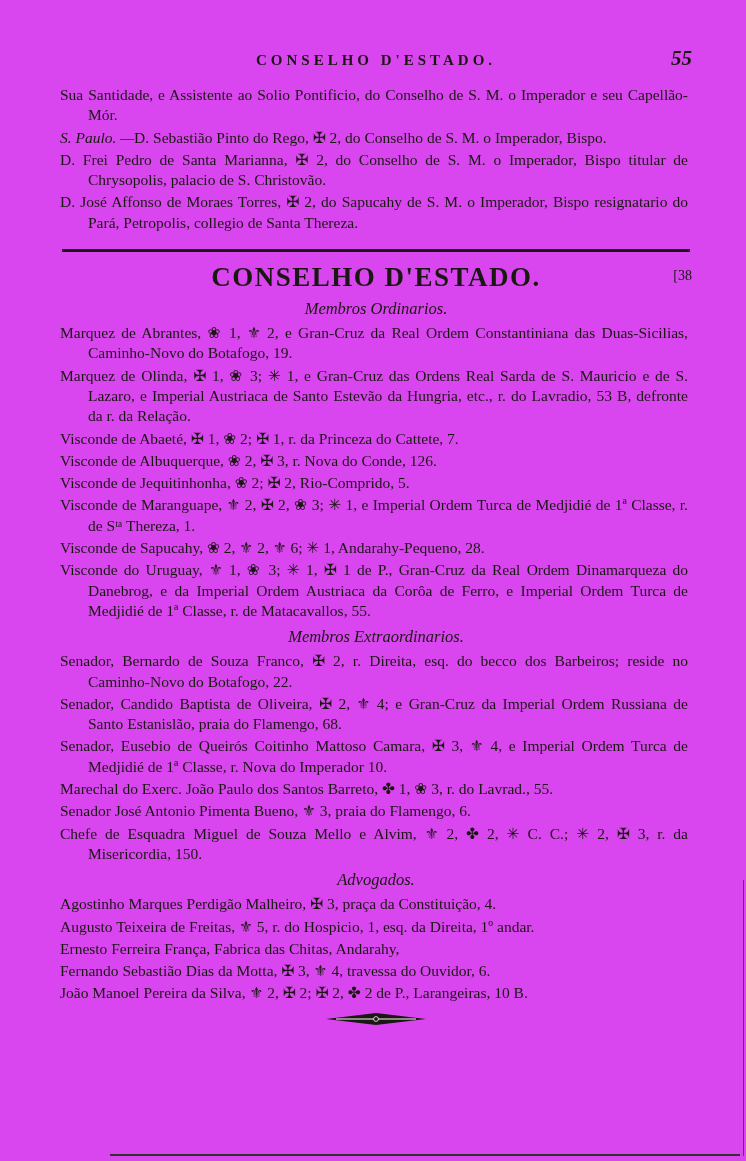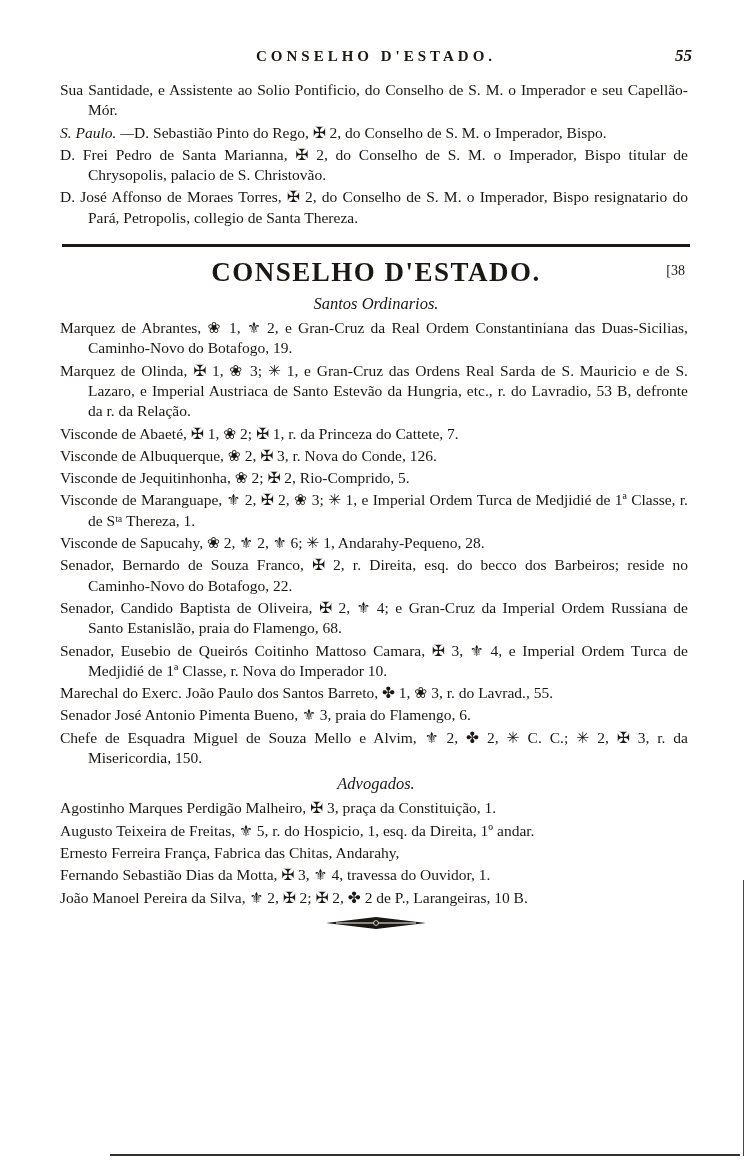--- a/index.html
+++ b/index.html
@@ -1,50 +1,50 @@
 <!DOCTYPE html>
 <html lang="pt"><head>
 <meta charset="utf-8">
 <style>
   html,body{margin:0;padding:0;background:#e8e6e0;}
   .page{
     position:relative;
     width:746px;height:1161px;
     box-sizing:border-box;
-    background:#ffffff;
+    background:#d946ef;
     color:#1b1813;
     font-family:"Liberation Serif","DejaVu Serif","DejaVu Sans",serif;
     padding:46px 54px 0 60px;
     overflow:hidden;
   }
   
   .running-head{
     display:grid;grid-template-columns:1fr auto 1fr;
     align-items:baseline;margin-bottom:14px;
   }
   .rh-title{grid-column:2;font-weight:bold;font-size:15px;letter-spacing:4px;}
-  .rh-page{grid-column:3;justify-self:end;font-weight:bold;font-size:17px;font-style:italic;}
+  .rh-page{grid-column:3;justify-self:end;font-weight:bold;font-size:21px;font-style:italic;}
   
   .entry{
     margin:0 4px 2px 0;
     font-size:15.5px;line-height:1.31;
     padding-left:28px;text-indent:-28px;
     text-align:justify;
   }
   .entry em{font-style:italic;}
   
   .rule{height:3px;background:#1b1813;margin:16px 2px 10px 2px;}
   
   .section-title-row{position:relative;margin:0 0 6px 0;}
   .section-title{
     margin:0;text-align:center;
     font-size:27px;font-weight:bold;letter-spacing:1.5px;
   }
   .signature-mark{
-    position:absolute;right:7px;top:6px;
+    position:absolute;right:0;top:6px;
     font-size:14px;
   }
   
   .subhead{
     margin:6px 0 4px 0;text-align:center;
     font-size:16.5px;font-weight:normal;font-style:italic;
   }
   .entries-block{margin:0;}
   
   .ornament{margin-top:8px;text-align:center;}
@@ -60,59 +60,61 @@
   <header class="running-head">
     <span class="rh-title">CONSELHO D'ESTADO.</span>
     <span class="rh-page">55</span>
   </header>
 
   <section class="entries-block">
 
   <p class="entry"><em></em><span>Sua Santidade, e Assistente ao Solio Pontificio, do Conselho de S. M. o Imperador e seu Capellão-Mór.</span></p>
       <p class="entry"><em>S. Paulo. —</em><span>D. Sebastião Pinto do Rego, ✠ 2, do Conselho de S. M. o Imperador, Bispo.</span></p>
       <p class="entry"><em></em><span>D. Frei Pedro de Santa Marianna, ✠ 2, do Conselho de S. M. o Imperador, Bispo titular de Chrysopolis, palacio de S. Christovão.</span></p>
-      <p class="entry"><em></em><span>D. José Affonso de Moraes Torres, ✠ 2, do Conselho de S. M. o Imperador, Bispo resignatario do Pará, Petropolis, collegio de Santa Thereza.</span></p>
+      <p class="entry"><em></em><span>D. José Affonso de Moraes Torres, ✠ 2, do Sapucahy de S. M. o Imperador, Bispo resignatario do Pará, Petropolis, collegio de Santa Thereza.</span></p>
     </section>
 
   <div class="rule"></div>
 
   <div class="section-title-row">
     <h1 class="section-title">CONSELHO D'ESTADO.</h1>
     <span class="signature-mark">[38</span>
   </div>
 
-  <h2 class="subhead">Santos Ordinarios.</h2>
+  <h2 class="subhead">Membros Ordinarios.</h2>
   <section class="entries-block">
 
   <p class="entry">Marquez de Abrantes, ❀ 1, ⚜ 2, e Gran-Cruz da Real Ordem Constantiniana das Duas-Sicilias, Caminho-Novo do Botafogo, 19.</p>
       <p class="entry">Marquez de Olinda, ✠ 1, ❀ 3; ✳ 1, e Gran-Cruz das Ordens Real Sarda de S. Mauricio e de S. Lazaro, e Imperial Austriaca de Santo Estevão da Hungria, etc., r. do Lavradio, 53 B, defronte da r. da Relação.</p>
       <p class="entry">Visconde de Abaeté, ✠ 1, ❀ 2; ✠ 1, r. da Princeza do Cattete, 7.</p>
       <p class="entry">Visconde de Albuquerque, ❀ 2, ✠ 3, r. Nova do Conde, 126.</p>
       <p class="entry">Visconde de Jequitinhonha, ❀ 2; ✠ 2, Rio-Comprido, 5.</p>
       <p class="entry">Visconde de Maranguape, ⚜ 2, ✠ 2, ❀ 3; ✳ 1, e Imperial Ordem Turca de Medjidié de 1ª Classe, r. de Sᵗᵃ Thereza, 1.</p>
       <p class="entry">Visconde de Sapucahy, ❀ 2, ⚜ 2, ⚜ 6; ✳ 1, Andarahy-Pequeno, 28.</p>
+      <p class="entry">Visconde do Uruguay, ⚜ 1, ❀ 3; ✳ 1, ✠ 1 de P., Gran-Cruz da Real Ordem Dinamarqueza do Danebrog, e da Imperial Ordem Austriaca da Corôa de Ferro, e Imperial Ordem Turca de Medjidié de 1ª Classe, r. de Matacavallos, 55.</p>
     </section>
 
+  <h2 class="subhead">Membros Extraordinarios.</h2>
   <section class="entries-block">
 
   <p class="entry">Senador, Bernardo de Souza Franco, ✠ 2, r. Direita, esq. do becco dos Barbeiros; reside no Caminho-Novo do Botafogo, 22.</p>
       <p class="entry">Senador, Candido Baptista de Oliveira, ✠ 2, ⚜ 4; e Gran-Cruz da Imperial Ordem Russiana de Santo Estanislão, praia do Flamengo, 68.</p>
       <p class="entry">Senador, Eusebio de Queirós Coitinho Mattoso Camara, ✠ 3, ⚜ 4, e Imperial Ordem Turca de Medjidié de 1ª Classe, r. Nova do Imperador 10.</p>
       <p class="entry">Marechal do Exerc. João Paulo dos Santos Barreto, ✤ 1, ❀ 3, r. do Lavrad., 55.</p>
       <p class="entry">Senador José Antonio Pimenta Bueno, ⚜ 3, praia do Flamengo, 6.</p>
       <p class="entry">Chefe de Esquadra Miguel de Souza Mello e Alvim, ⚜ 2, ✤ 2, ✳ C. C.; ✳ 2, ✠ 3, r. da Misericordia, 150.</p>
     </section>
 
   <h2 class="subhead">Advogados.</h2>
   <section class="entries-block">
 
-  <p class="entry">Agostinho Marques Perdigão Malheiro, ✠ 3, praça da Constituição, 1.</p>
+  <p class="entry">Agostinho Marques Perdigão Malheiro, ✠ 3, praça da Constituição, 4.</p>
       <p class="entry">Augusto Teixeira de Freitas, ⚜ 5, r. do Hospicio, 1, esq. da Direita, 1º andar.</p>
       <p class="entry">Ernesto Ferreira França, Fabrica das Chitas, Andarahy,</p>
-      <p class="entry">Fernando Sebastião Dias da Motta, ✠ 3, ⚜ 4, travessa do Ouvidor, 1.</p>
+      <p class="entry">Fernando Sebastião Dias da Motta, ✠ 3, ⚜ 4, travessa do Ouvidor, 6.</p>
       <p class="entry">João Manoel Pereira da Silva, ⚜ 2, ✠ 2; ✠ 2, ✤ 2 de P., Larangeiras, 10 B.</p>
     </section>
 
   <div class="ornament">
     <svg width="104" height="14" viewBox="0 0 104 14" aria-hidden="true">
       <path d="M2 7 L52 1 L102 7 L52 13 Z" fill="#1b1813"></path>
       <path d="M12 7 H92" stroke="#fbfaf5" stroke-width="1.2"></path>
       <circle cx="52" cy="7" r="2.4" fill="#1b1813" stroke="#fbfaf5" stroke-width="0.8"></circle>
     </svg>
   </div>

